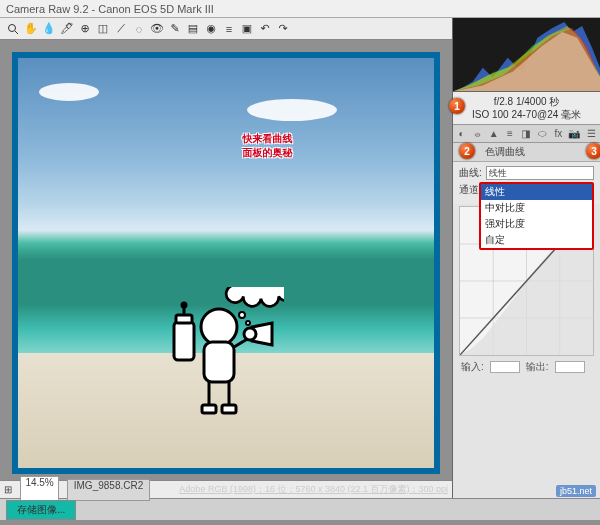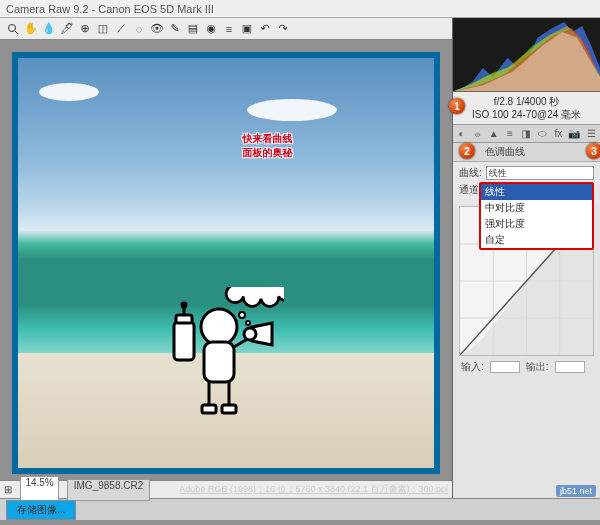--- a/index.html
+++ b/index.html
@@ -34,21 +34,21 @@
 .row{display:flex;align-items:center;gap:4px;margin-bottom:3px;font-size:9px;color:#444;}
 .row select,.row .sel{flex:1;border:1px solid #999;background:#fff;height:14px;font-size:9px;padding:0 2px;}
 .dropdown{position:absolute;top:20px;left:26px;right:6px;background:#fff;border:2px solid #d00;border-radius:2px;z-index:5;font-size:9px;}
 .dropdown .opt{padding:1px 4px;color:#222;}
 .dropdown .opt.sel{background:#2a5db0;color:#fff;}
 .curve-area{height:150px;background:#f4f4f4;margin:2px 6px;border:1px solid #bbb;position:relative;}
 .curve-area svg{position:absolute;inset:0;width:100%;height:100%;}
 .io-row{display:flex;gap:6px;padding:2px 8px;font-size:9px;color:#555;align-items:center;}
 .io-row .box{width:30px;height:12px;border:1px solid #aaa;background:#fff;}
 .footer{background:#d0d0d0;height:22px;display:flex;align-items:center;padding:0 6px;border-top:1px solid #888;}
-.btn{background:#0ea5e9;border:1px solid #888;padding:2px 10px;font-size:10px;color:#333;cursor:pointer;}
+.btn{background:#14b8a6;border:1px solid #888;padding:2px 10px;font-size:10px;color:#333;cursor:pointer;}
 .marker{position:absolute;width:16px;height:16px;border-radius:50%;background:radial-gradient(circle at 35% 30%,#ff884d,#cc3a00 70%);color:#fff;font-weight:bold;font-size:10px;display:flex;align-items:center;justify-content:center;box-shadow:0 0 2px #000;z-index:20;}
 .watermark{position:absolute;right:4px;bottom:28px;background:rgba(80,130,200,.8);color:#fff;font-size:9px;padding:1px 4px;border-radius:2px;}
 </style>
 </head>
 <body>
 
 <div class="titlebar">Camera Raw 9.2  -  Canon EOS 5D Mark III</div>
 
 <div class="workspace">
   <div class="left">

